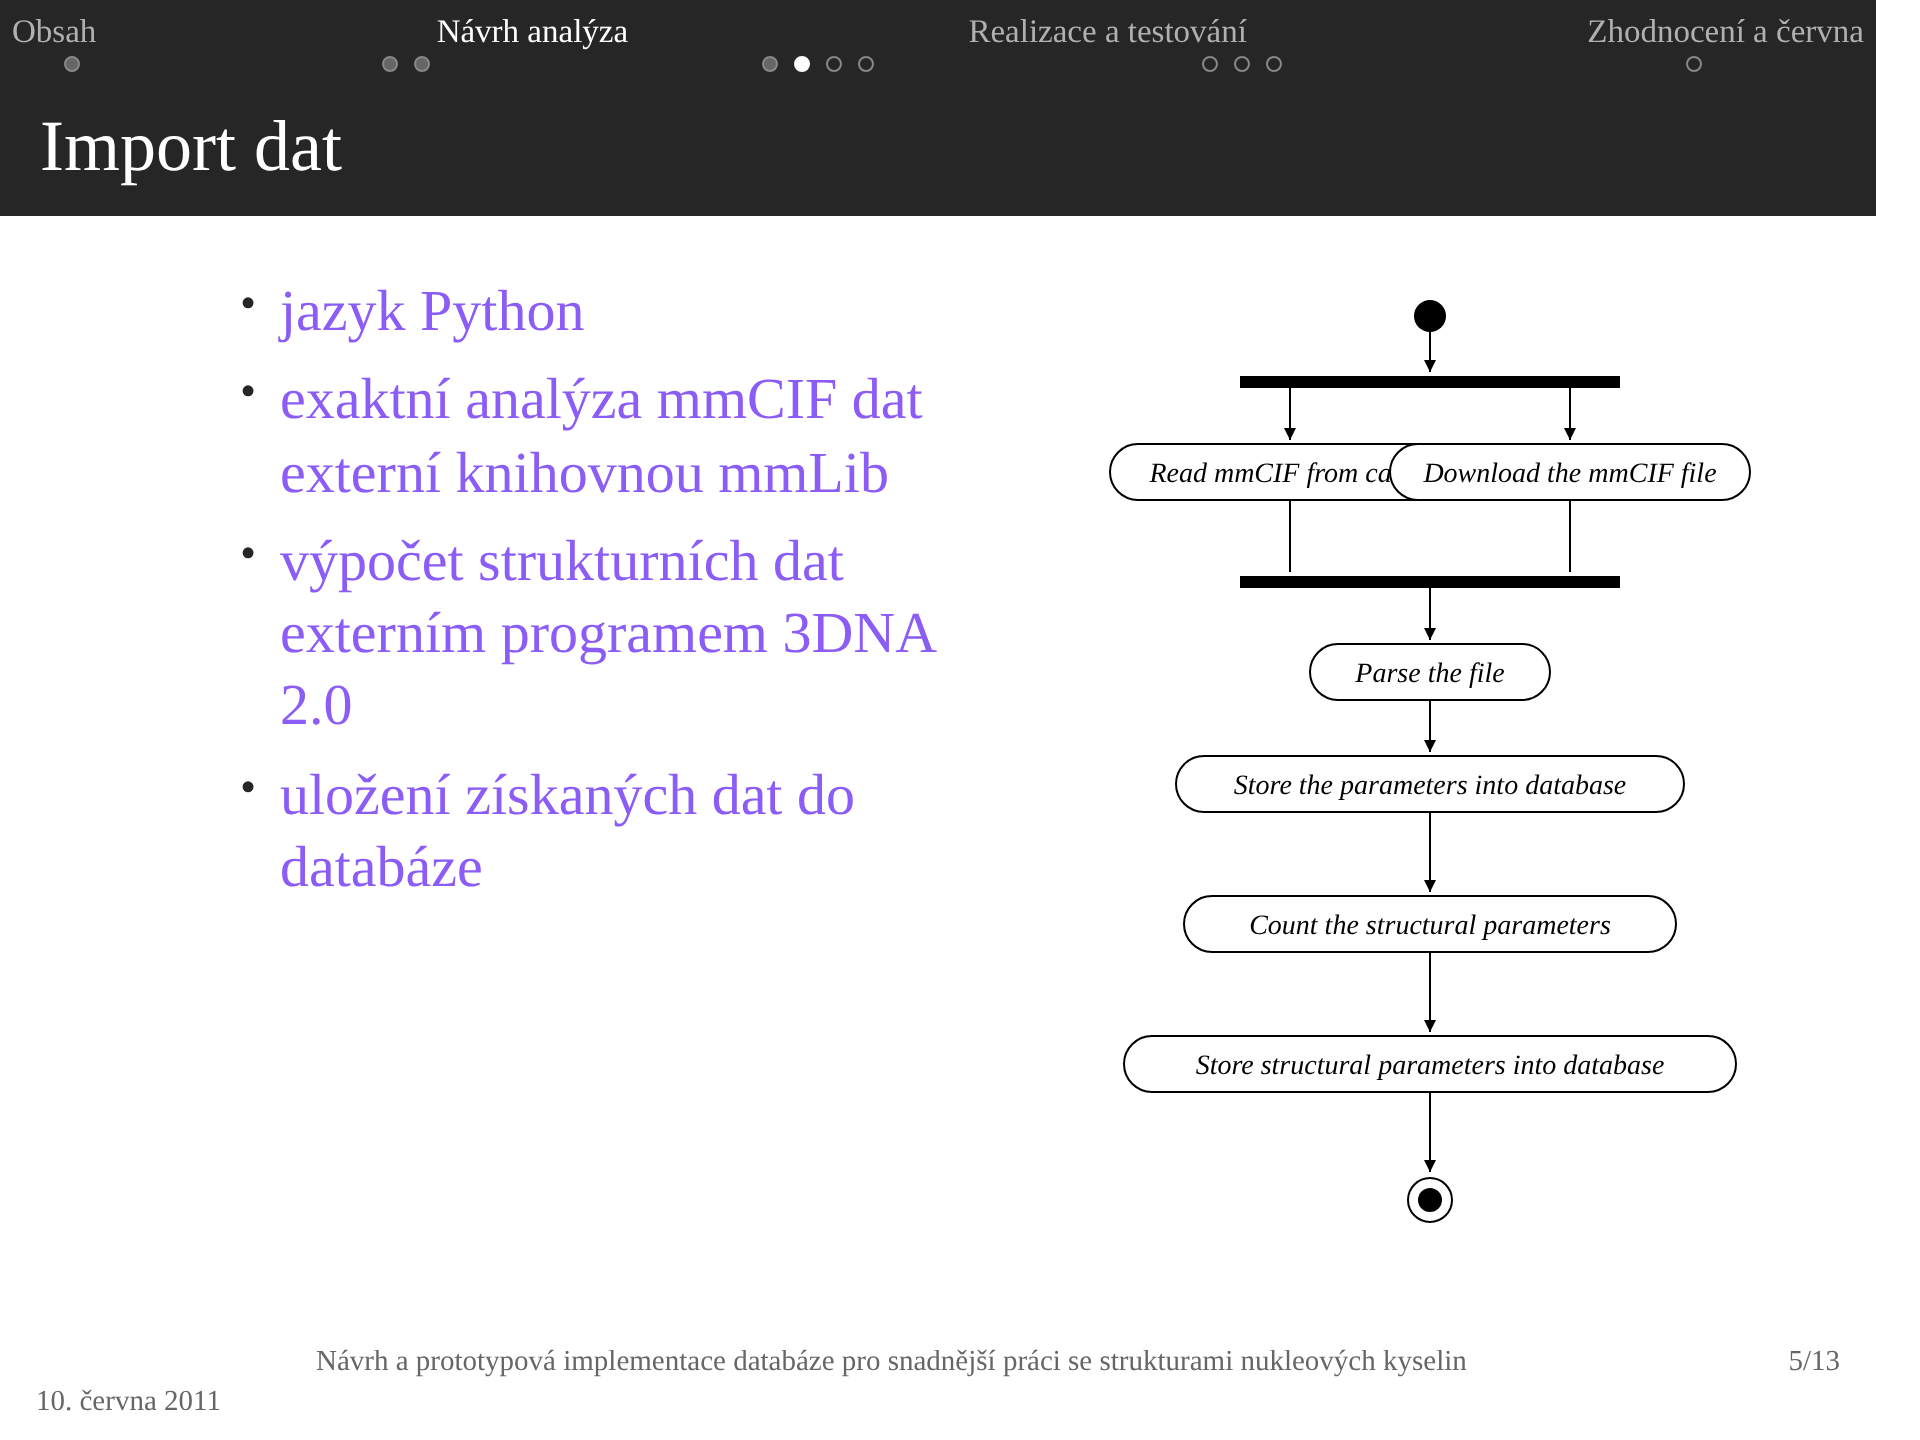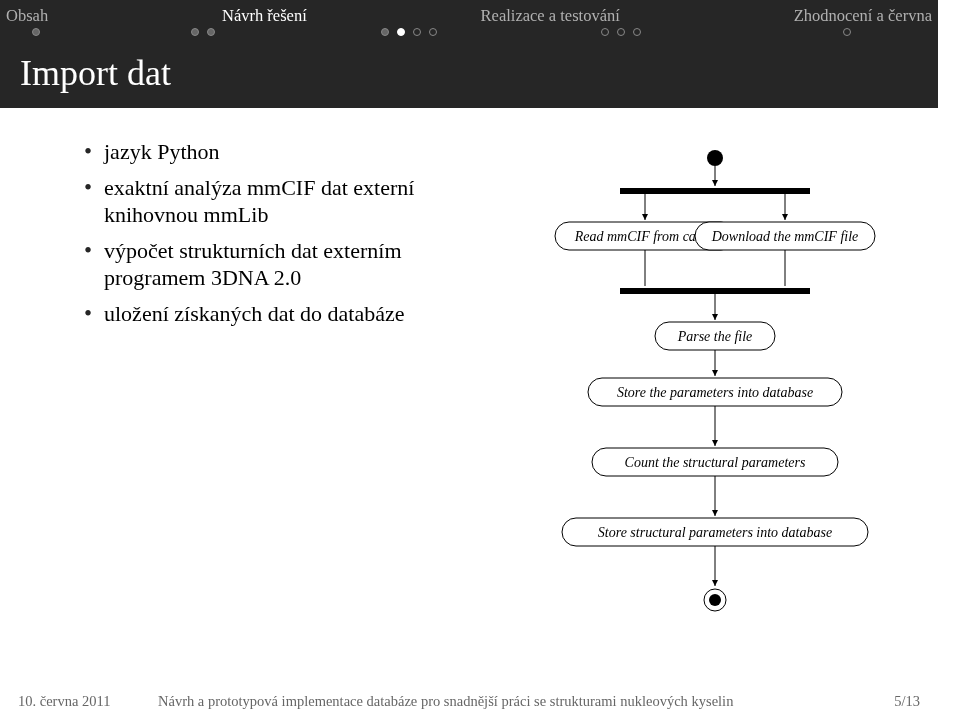--- a/index.html
+++ b/index.html
@@ -65,25 +65,25 @@
     font-size: 36px;
     padding: 10px 20px 14px 20px;
   }
   
   .content {
     display: flex;
     padding: 30px 0 0 0;
   }
   .bullets {
     width: 470px;
-    padding-left: 84px;
+    padding-left: 120px;
     box-sizing: border-box;
-    font-size: 22px;
+    font-size: 29px;
     line-height: 1.25;
-    color: #000000;
+    color: #8b5cf6;
   }
   .bul {
     position: relative;
     padding-left: 20px;
     margin-bottom: 8px;
   }
   .bul::before {
     content: "•";
     position: absolute;
     left: 0;
@@ -109,33 +109,33 @@
     left: 0;
     right: 0;
     display: flex;
     justify-content: space-between;
     font-size: 14.5px;
     color: #666;
     padding: 8px 18px 10px 18px;
   }
   .footer .ftitle { flex: 1; }
   .footer .fpage { width: 60px; text-align: right; }
-  .footer .fdate { width: 140px; }
+  .footer .fdate { width: 140px; margin-top: 20px; }
 </style>
 </head>
 <body>
 
 <div class="slide">
 
   <div class="nav">
     <div class="nav-item">
       <span class="nav-title">Obsah</span>
     </div>
     <div class="nav-item current">
-      <span class="nav-title">Návrh řešení</span>
+      <span class="nav-title">Návrh analýza</span>
     </div>
     <div class="nav-item">
       <span class="nav-title">Realizace a testování</span>
     </div>
     <div class="nav-item">
       <span class="nav-title">Zhodnocení a června</span>
     </div>
   </div>
 
   <div class="progress-row">

